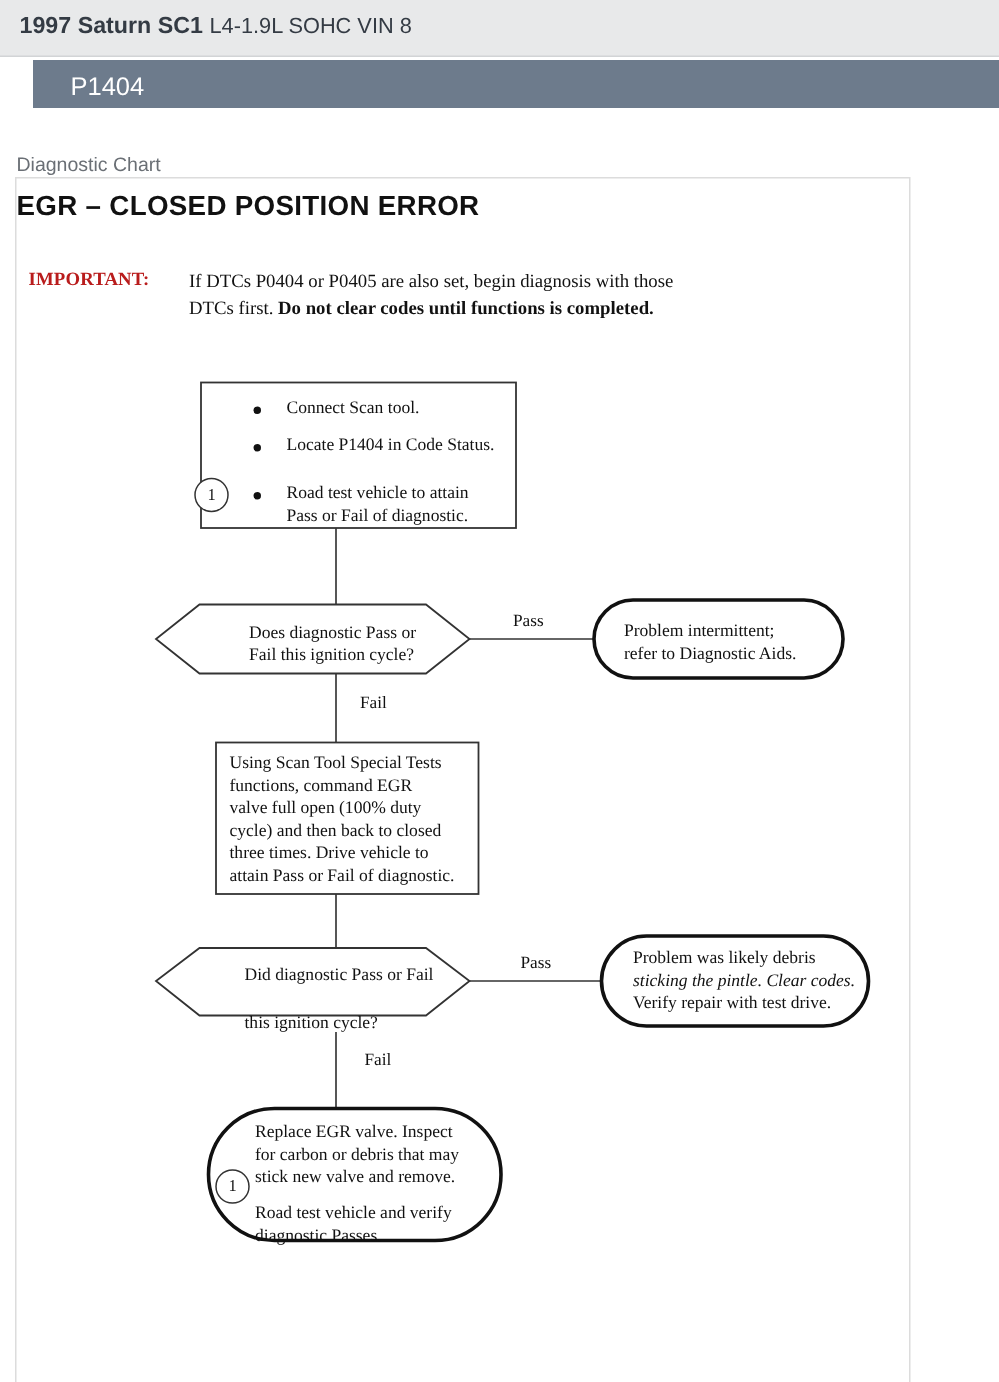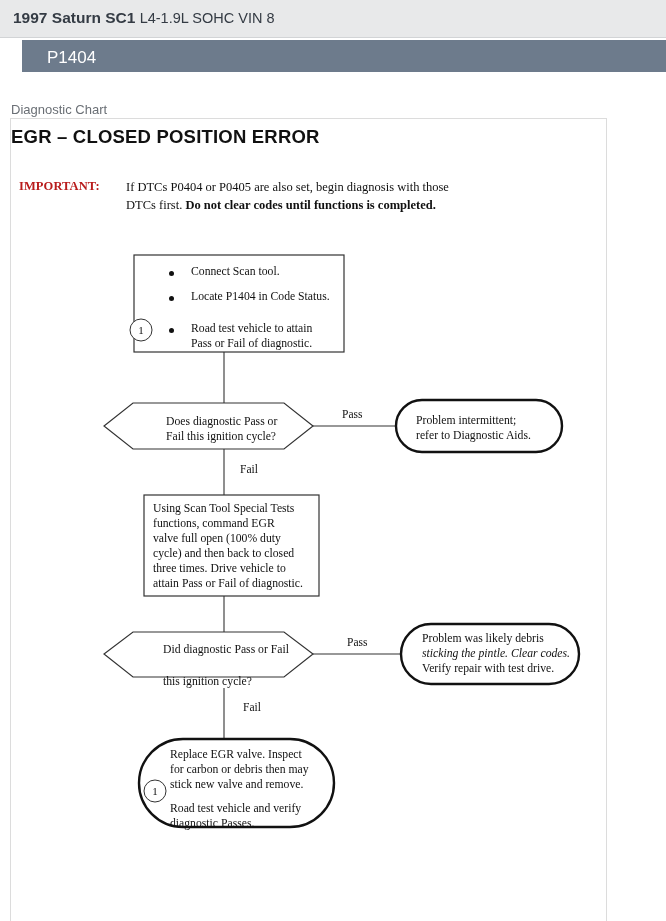--- a/index.html
+++ b/index.html
@@ -192,20 +192,20 @@
     <div class="node-text" style="left:142px; top:458px;">attain Pass or Fail of diagnostic.</div>
 
     <div class="node-text" style="left:152px; top:524px;">Did diagnostic Pass or Fail</div>
     <div class="node-text" style="left:152px; top:539px;margin-top:17px;">this ignition cycle?</div>
 
     <div class="node-text" style="left:411px; top:513px;">Problem was likely debris</div>
     <div class="node-text" style="left:411px; top:528px;font-style:italic;">sticking the pintle. Clear codes.</div>
     <div class="node-text" style="left:411px; top:543px;">Verify repair with test drive.</div>
 
     <div class="node-text" style="left:159px; top:629px;">Replace EGR valve. Inspect</div>
-    <div class="node-text" style="left:159px; top:644px;">for carbon or debris then may</div>
+    <div class="node-text" style="left:159px; top:644px;">for carbon or debris that may</div>
     <div class="node-text" style="left:159px; top:659px;">stick new valve and remove.</div>
     <div class="node-text" style="left:159px; top:683px;">Road test vehicle and verify</div>
     <div class="node-text" style="left:159px; top:698px;">diagnostic Passes.</div>
     <div class="step-num" style="left:133px; top:666px;">1</div>
 
   </div>
 </div>
 
 </body></html>

